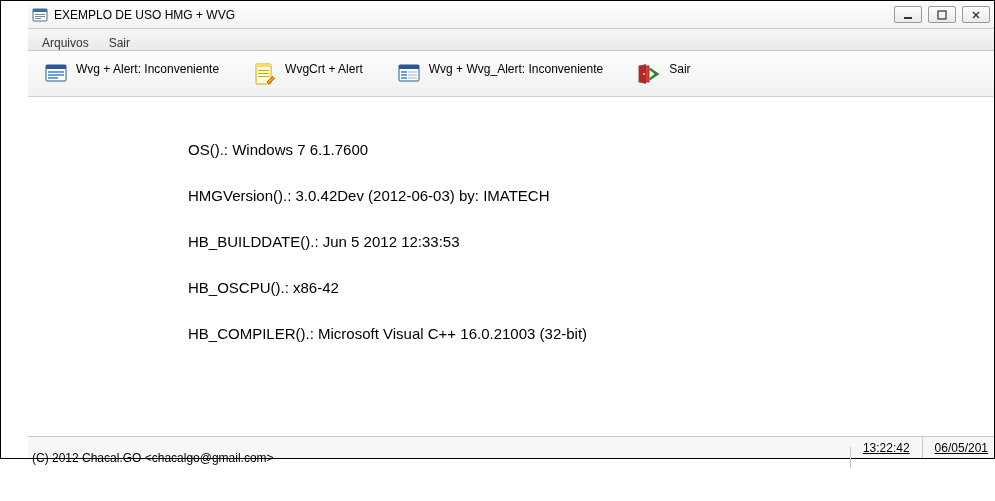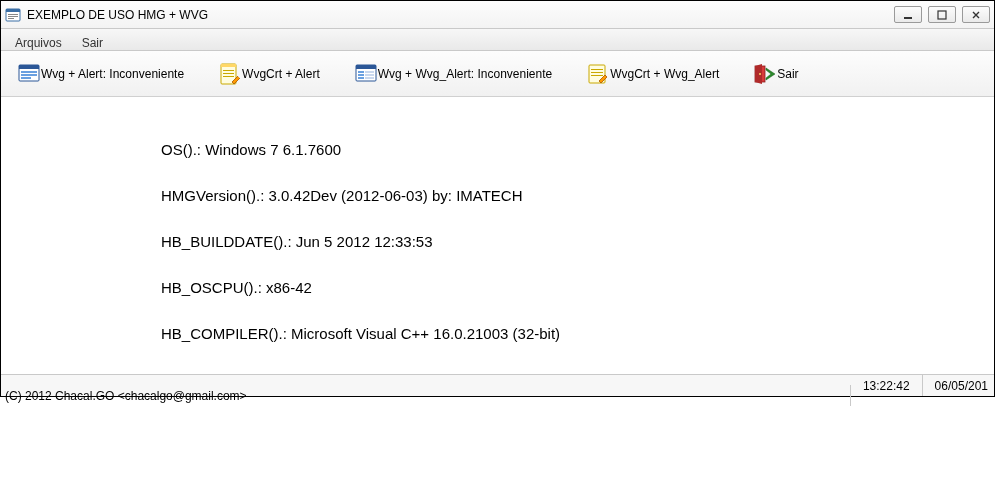--- a/index.html
+++ b/index.html
@@ -5,25 +5,26 @@
   * { box-sizing: border-box; }
   html, body {
     margin: 0; padding: 0;
     width: 995px; height: 501px;
     font-family: "Segoe UI", Tahoma, Arial, sans-serif;
     font-size: 12px;
     background: #fff;
     overflow: hidden;
   }
   .window {
-    width: 995px; height: 397px;
+    width: 995px; height: 459px;
     border: 1px solid #000;
     background: #fff;
     display: flex;
     flex-direction: column;
+    padding-left: 27px;
   }
   
   .titlebar {
     height: 28px;
     background: linear-gradient(#fdfdfd, #f3f3f3);
     border-bottom: 1px solid #c9c9c9;
     display: flex;
     align-items: center;
     padding: 0 4px;
   }
@@ -70,22 +71,22 @@
     height: 46px;
     background: linear-gradient(#fdfdfd,#f1f1f1);
     border-bottom: 1px solid #d0d0d0;
     display: flex;
     align-items: center;
     padding: 0 8px;
     gap: 18px;
   }
   .tool-btn {
     display: flex;
-    align-items: center;
-    gap: 0;
+    align-items: flex-start;
+    gap: 8px;
     padding: 4px 8px;
     cursor: default;
   }
   .tool-icon {
     width: 24px; height: 24px;
     flex-shrink: 0;
   }
   .tool-label {
     font-size: 12px;
     color: #000;
@@ -119,21 +120,21 @@
     flex: 1;
     padding-left: 4px;
     border-right: 1px solid #c9c9c9;
     height: 100%;
     display: flex; align-items: center; margin-top: 20px;
   }
   .status-cell {
     padding: 0 12px;
     border-right: 1px solid #c9c9c9;
     height: 100%;
-    display: flex; align-items: center;
+    display: flex; align-items: center; text-decoration: underline;
   }
   .status-cell:last-child { border-right: none; padding-right: 6px; }
 </style>
 </head>
 <body>
 
 <div class="window">
 
   <div class="titlebar">
     <span class="app-icon">
@@ -208,32 +209,20 @@
           <rect x="11" y="9" width="9" height="2" fill="#c9d8ee"></rect>
           <rect x="4" y="12" width="6" height="2" fill="#6aa0e0"></rect>
           <rect x="11" y="12" width="9" height="2" fill="#c9d8ee"></rect>
           <rect x="4" y="15" width="6" height="2" fill="#6aa0e0"></rect>
           <rect x="11" y="15" width="9" height="2" fill="#c9d8ee"></rect>
         </svg>
       </span>
       <span class="tool-label">Wvg + Wvg_Alert: Inconveniente</span>
     </div>
 
-    <div class="tool-btn">
-      <span class="tool-icon">
-        <svg viewBox="0 0 24 24" width="24" height="24">
-          <rect x="3" y="3" width="16" height="18" rx="1" fill="#fffde0" stroke="#c9a800" stroke-width="1"></rect>
-          <rect x="5" y="7" width="12" height="1" fill="#c9a800"></rect>
-          <rect x="5" y="10" width="12" height="1" fill="#c9a800"></rect>
-          <rect x="5" y="13" width="12" height="1" fill="#c9a800"></rect>
-          <path d="M13 19 L19 13 L21 15 L15 21 Z" fill="#ff9a00" stroke="#aa5500" stroke-width="0.8"></path>
-        </svg>
-      </span>
-      <span class="tool-label">WvgCrt + Wvg_Alert</span>
-    </div>
 
     <div class="tool-btn">
       <span class="tool-icon">
         <svg viewBox="0 0 24 24" width="24" height="24">
           <rect x="2" y="4" width="10" height="16" fill="#d93a3a" stroke="#8a1f1f" stroke-width="0.8"></rect>
           <path d="M2 4 L9 2 L9 22 L2 20 Z" fill="#b02a2a"></path>
           <path d="M13 8 L13 6 L22 12 L13 18 L13 16 L18 12 Z" fill="#2a8a2a" stroke="#1a5a1a" stroke-width="0.5"></path>
           <circle cx="7" cy="12" r="1" fill="#ffd766"></circle>
         </svg>
       </span>

